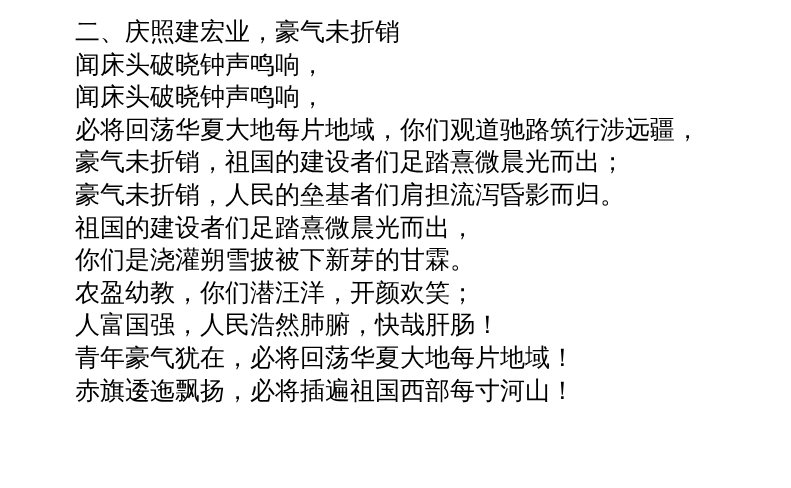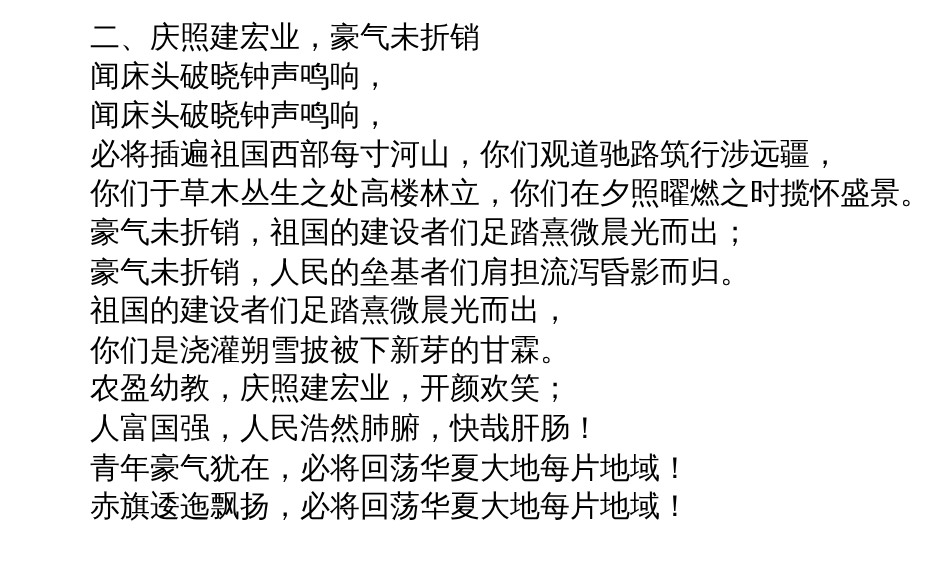--- a/index.html
+++ b/index.html
@@ -28,23 +28,22 @@
     font-weight: 400; 
   }
 </style>
 </head>
 <body>
 
 <div class="page">
   <div class="poem-line poem-title">二、庆照建宏业，豪气未折销</div>
   <div class="poem-line">闻床头破晓钟声鸣响，</div>
   <div class="poem-line">闻床头破晓钟声鸣响，</div>
-  <div class="poem-line">必将插遍祖国西部每寸河山，你们观道驰路筑行涉远疆，</div>
-  <div class="poem-line">你们于草木丛生之处高楼林立，你们在夕照曜燃之时揽怀盛景。</div>
+  <div class="poem-line">必将回荡华夏大地每片地域，你们观道驰路筑行涉远疆，</div>
   <div class="poem-line">豪气未折销，祖国的建设者们足踏熹微晨光而出；</div>
   <div class="poem-line">豪气未折销，人民的垒基者们肩担流泻昏影而归。</div>
   <div class="poem-line">祖国的建设者们足踏熹微晨光而出，</div>
   <div class="poem-line">你们是浇灌朔雪披被下新芽的甘霖。</div>
-  <div class="poem-line">农盈幼教，庆照建宏业，开颜欢笑；</div>
+  <div class="poem-line">农盈幼教，你们潜汪洋，开颜欢笑；</div>
   <div class="poem-line">人富国强，人民浩然肺腑，快哉肝肠！</div>
   <div class="poem-line">青年豪气犹在，必将回荡华夏大地每片地域！</div>
-  <div class="poem-line">赤旗逶迤飘扬，必将回荡华夏大地每片地域！</div>
+  <div class="poem-line">赤旗逶迤飘扬，必将插遍祖国西部每寸河山！</div>
 </div>
 
 </body></html>

